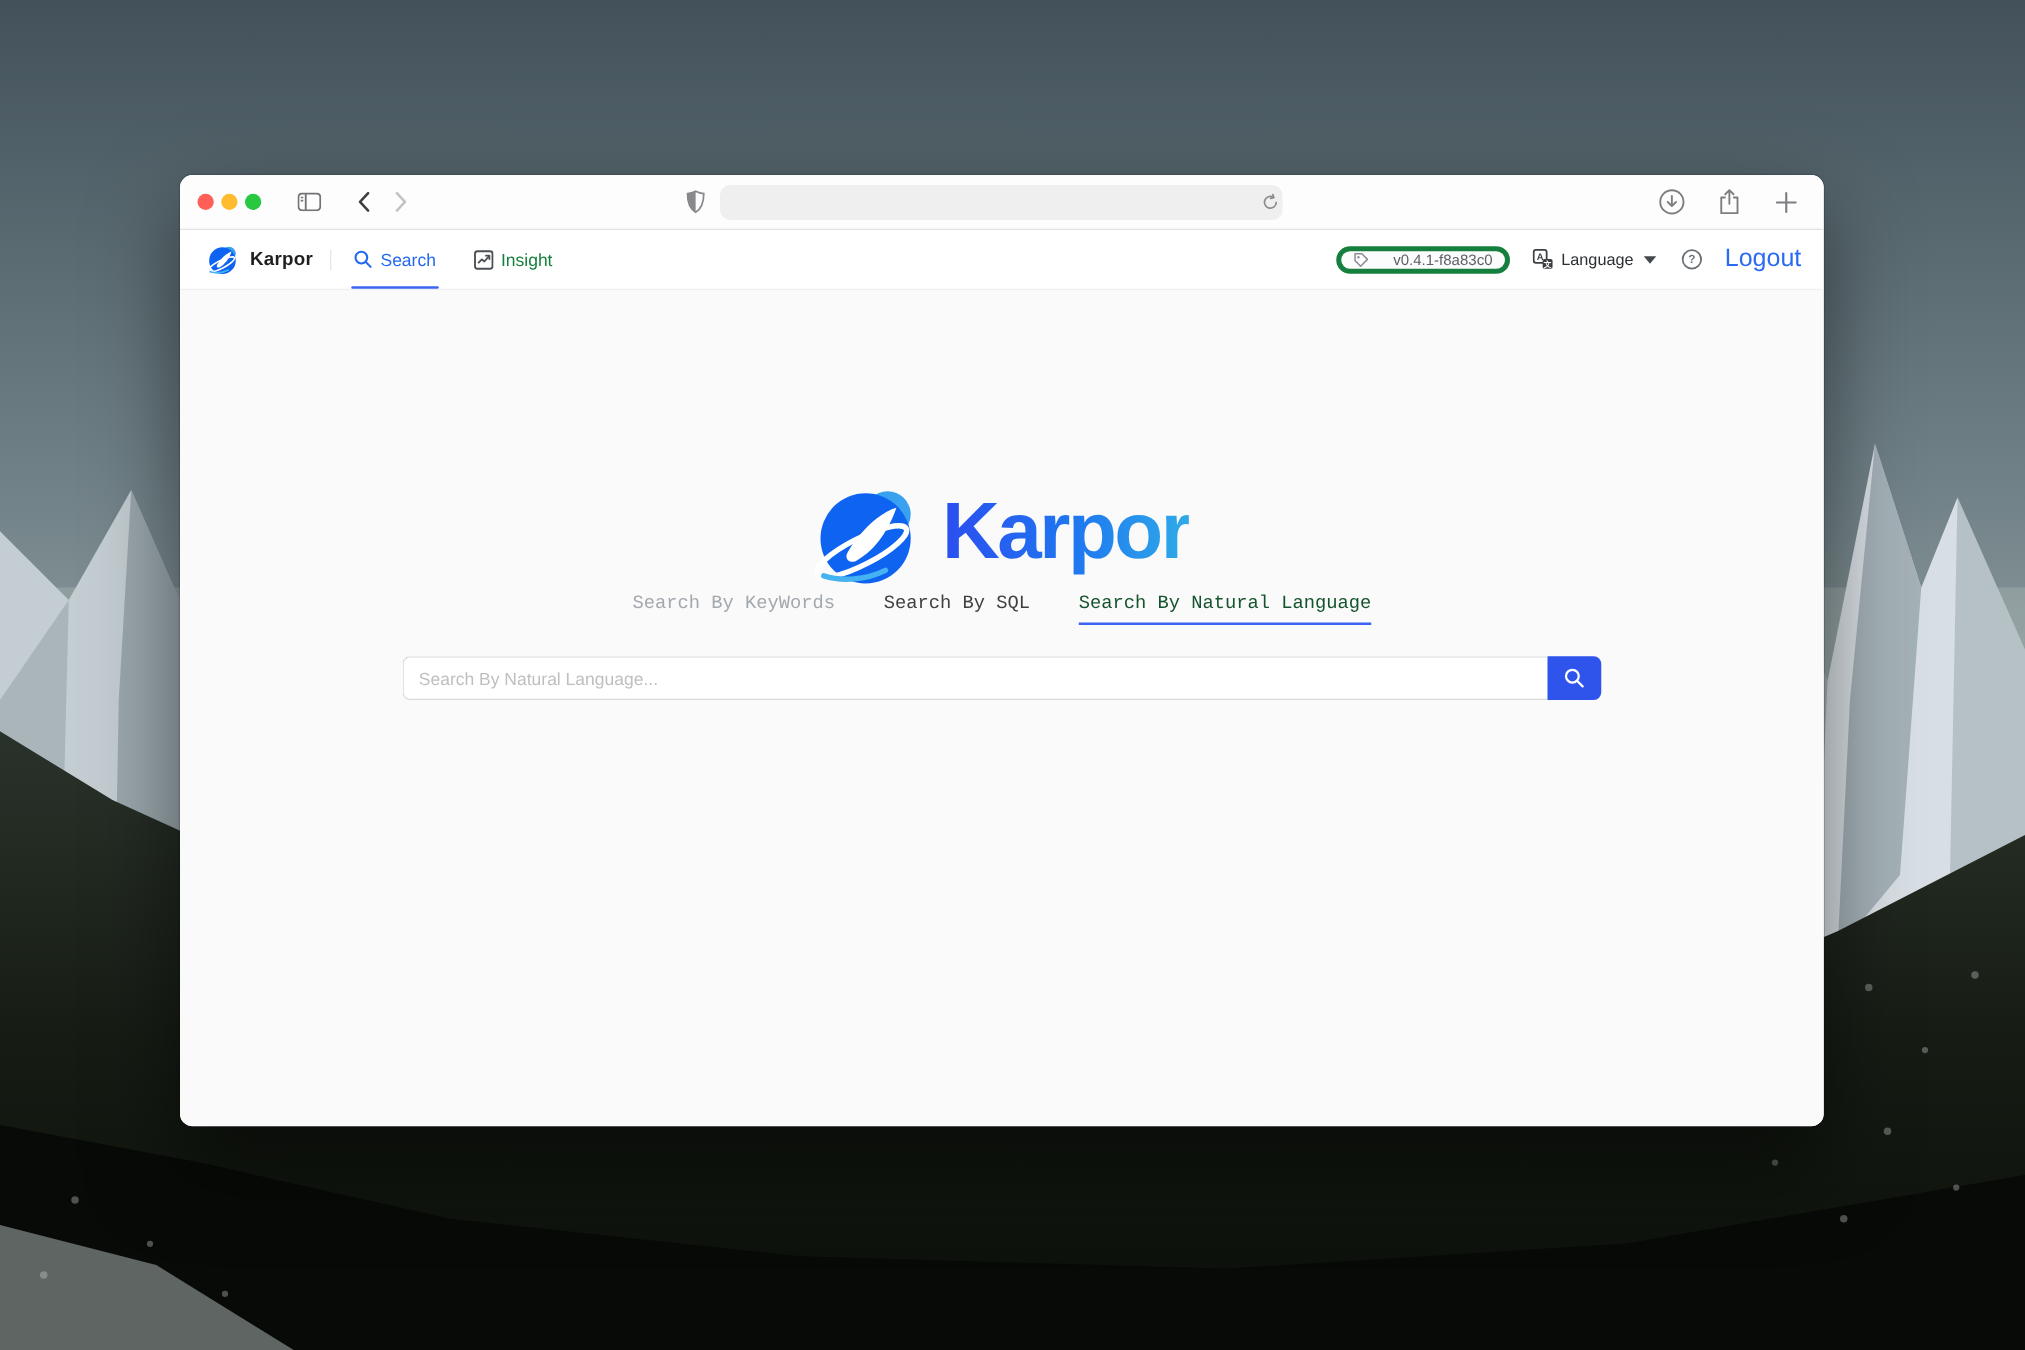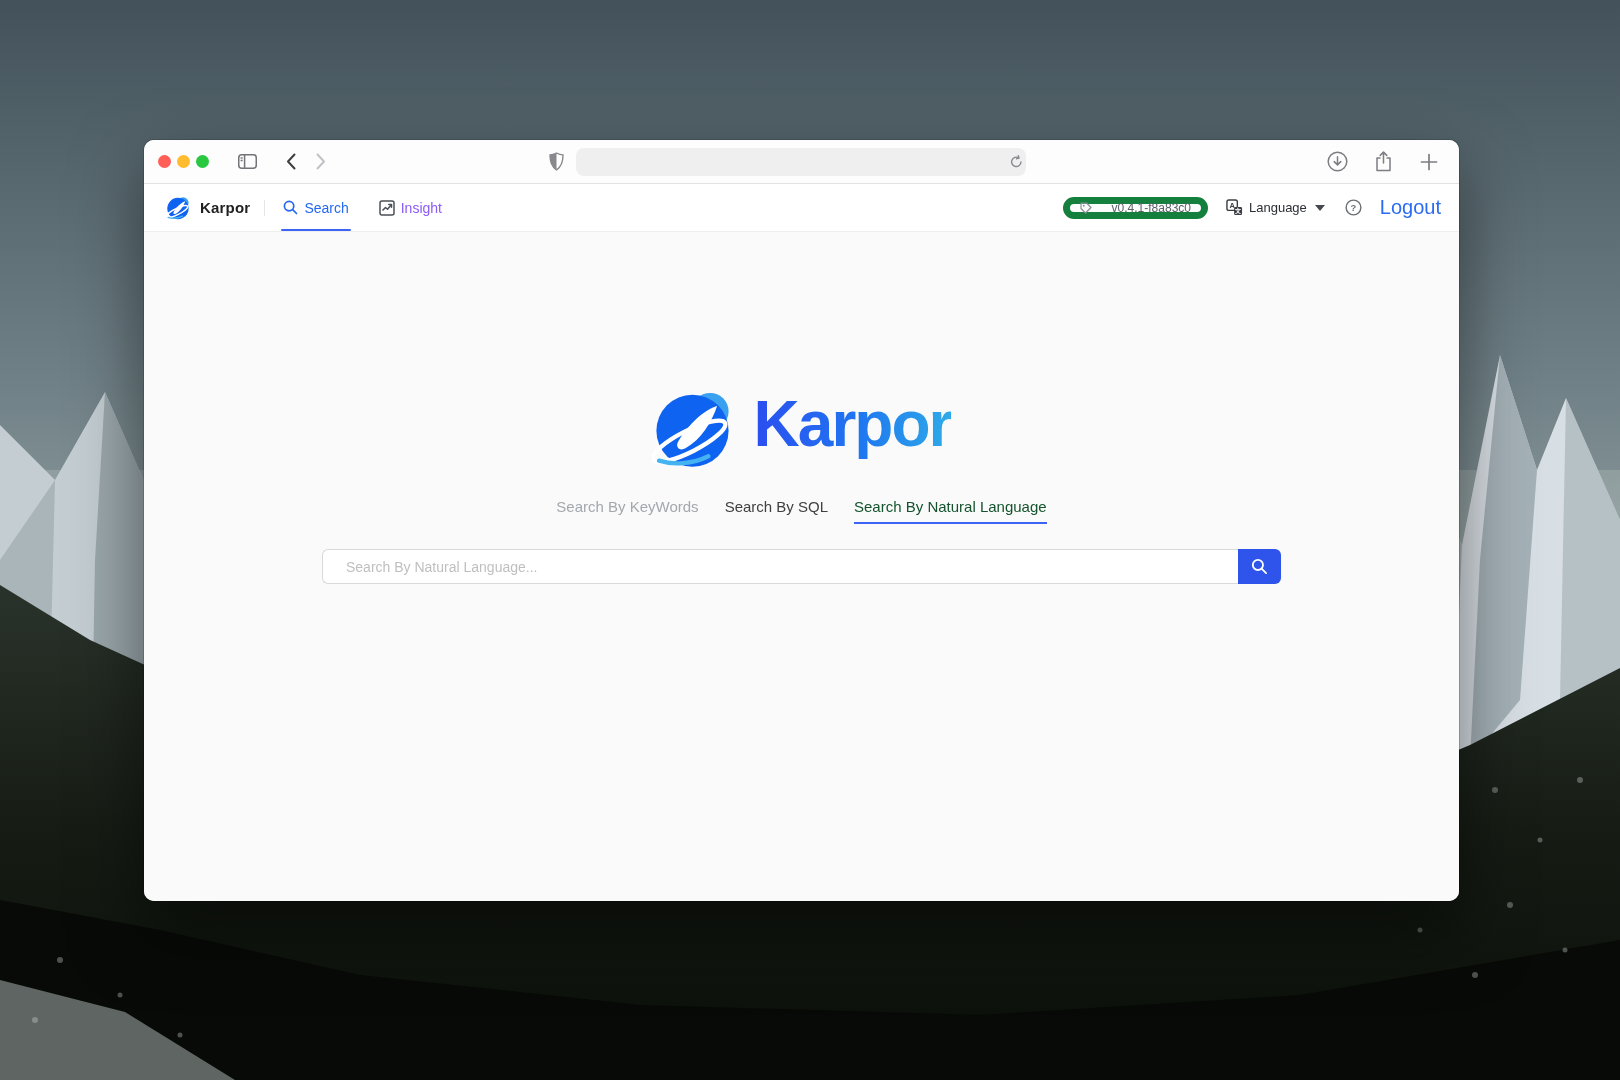--- a/index.html
+++ b/index.html
@@ -41,56 +41,56 @@
   .tb-right { position:absolute; right:16px; display:flex; gap:18px; }
 
   
   .appnav {
     height:48px; background:#ffffff; border-bottom:1px solid #efefef;
     display:flex; align-items:center; position:relative;
   }
   .brand { display:flex; align-items:center; gap:8px; margin-left:22px; }
   .brand-name { font-size:15px; font-weight:bold; color:#1f1f1f; letter-spacing:.2px; }
   .nav-divider { width:1px; height:16px; background:#e6e6e6; margin:0 16px 0 14px; }
-  .nav-item { display:flex; align-items:center; gap:6px; font-size:14px; color:#8b5cf6;
+  .nav-item { display:flex; align-items:center; gap:6px; font-size:14px; color:#15803d;
     height:100%; position:relative; padding:0 2px; margin-right:26px; cursor:pointer; }
   .nav-item.active { color:#2468f2; }
   .nav-underline { position:absolute; left:0; right:0; bottom:0; height:2.5px; background:#3b64f4; border-radius:2px; }
   .appnav-right { position:absolute; right:18px; display:flex; align-items:center; }
   .version-pill {
     display:flex; align-items:center; gap:20px; height:22px; padding:0 10px;
-    border:7px solid #15803d; border-radius:11px; background:#fcfcfc;
+    border:4px solid #15803d; border-radius:11px; background:#fcfcfc;
     font-size:12px; color:#5a6067;
   }
   .lang { display:flex; align-items:center; gap:6px; margin-left:18px; cursor:pointer; }
   .lang-label { font-size:13px; color:#2b2e33; }
   .caret-down { width:0; height:0; border-left:5px solid transparent; border-right:5px solid transparent; border-top:6px solid #45494e; margin-left:2px; }
   .help { margin-left:20px; display:flex; align-items:center; cursor:pointer; }
   .logout { margin-left:18px; font-size:20px; color:#2b6bf3; cursor:pointer; }
 
   
   .content { position:relative; height:669px; background:#fafafa; }
   .hero { position:absolute; top:152px; left:0; right:0; display:flex; flex-direction:column; align-items:center; }
   .biglogo { display:flex; align-items:center; gap:14px; height:90px; }
   .biglogo-text {
     font-size:64px; font-weight:bold; letter-spacing:-2px; line-height:1;
     background:linear-gradient(90deg,#2b4ef0 0%, #1f78f0 55%, #2fabe8 100%);
     -webkit-background-clip:text; background-clip:text; color:transparent;
     padding-bottom:10px;
   }
-  .hero-tabs { display:flex; gap:26px; margin-top:24px; align-items:flex-end; }
+  .hero-tabs { display:flex; gap:39px; align-items:flex-end;font-family:Liberation Mono, monospace; }
   .hero-tab { font-size:15px; padding-bottom:7px; border-bottom:2.5px solid transparent; cursor:pointer; }
   .hero-tab.dim { color:#a2a8ae; }
   .hero-tab.plain { color:#404040; }
   .hero-tab.active { color:#14532d; border-bottom-color:#3b64f4; }
   .searchrow { display:flex; margin-top:25px; }
   .search-input {
     width:916px; height:35px; border:1px solid #d9d9d9; border-right:none;
     border-radius:6px 0 0 6px; background:#fff; outline:none;
-    font-size:14px; color:#333; padding:0 23px; font-family:"Liberation Sans", sans-serif;
+    font-size:14px; color:#333; padding:0 12px; font-family:"Liberation Sans", sans-serif;
   }
   .search-input::placeholder { color:#bfbfbf; }
   .search-btn {
     width:43px; height:35px; border:none; border-radius:0 6px 6px 0;
     background:#2f54eb; display:flex; align-items:center; justify-content:center; cursor:pointer;
   }
 </style>
 </head>
 <body>
 

